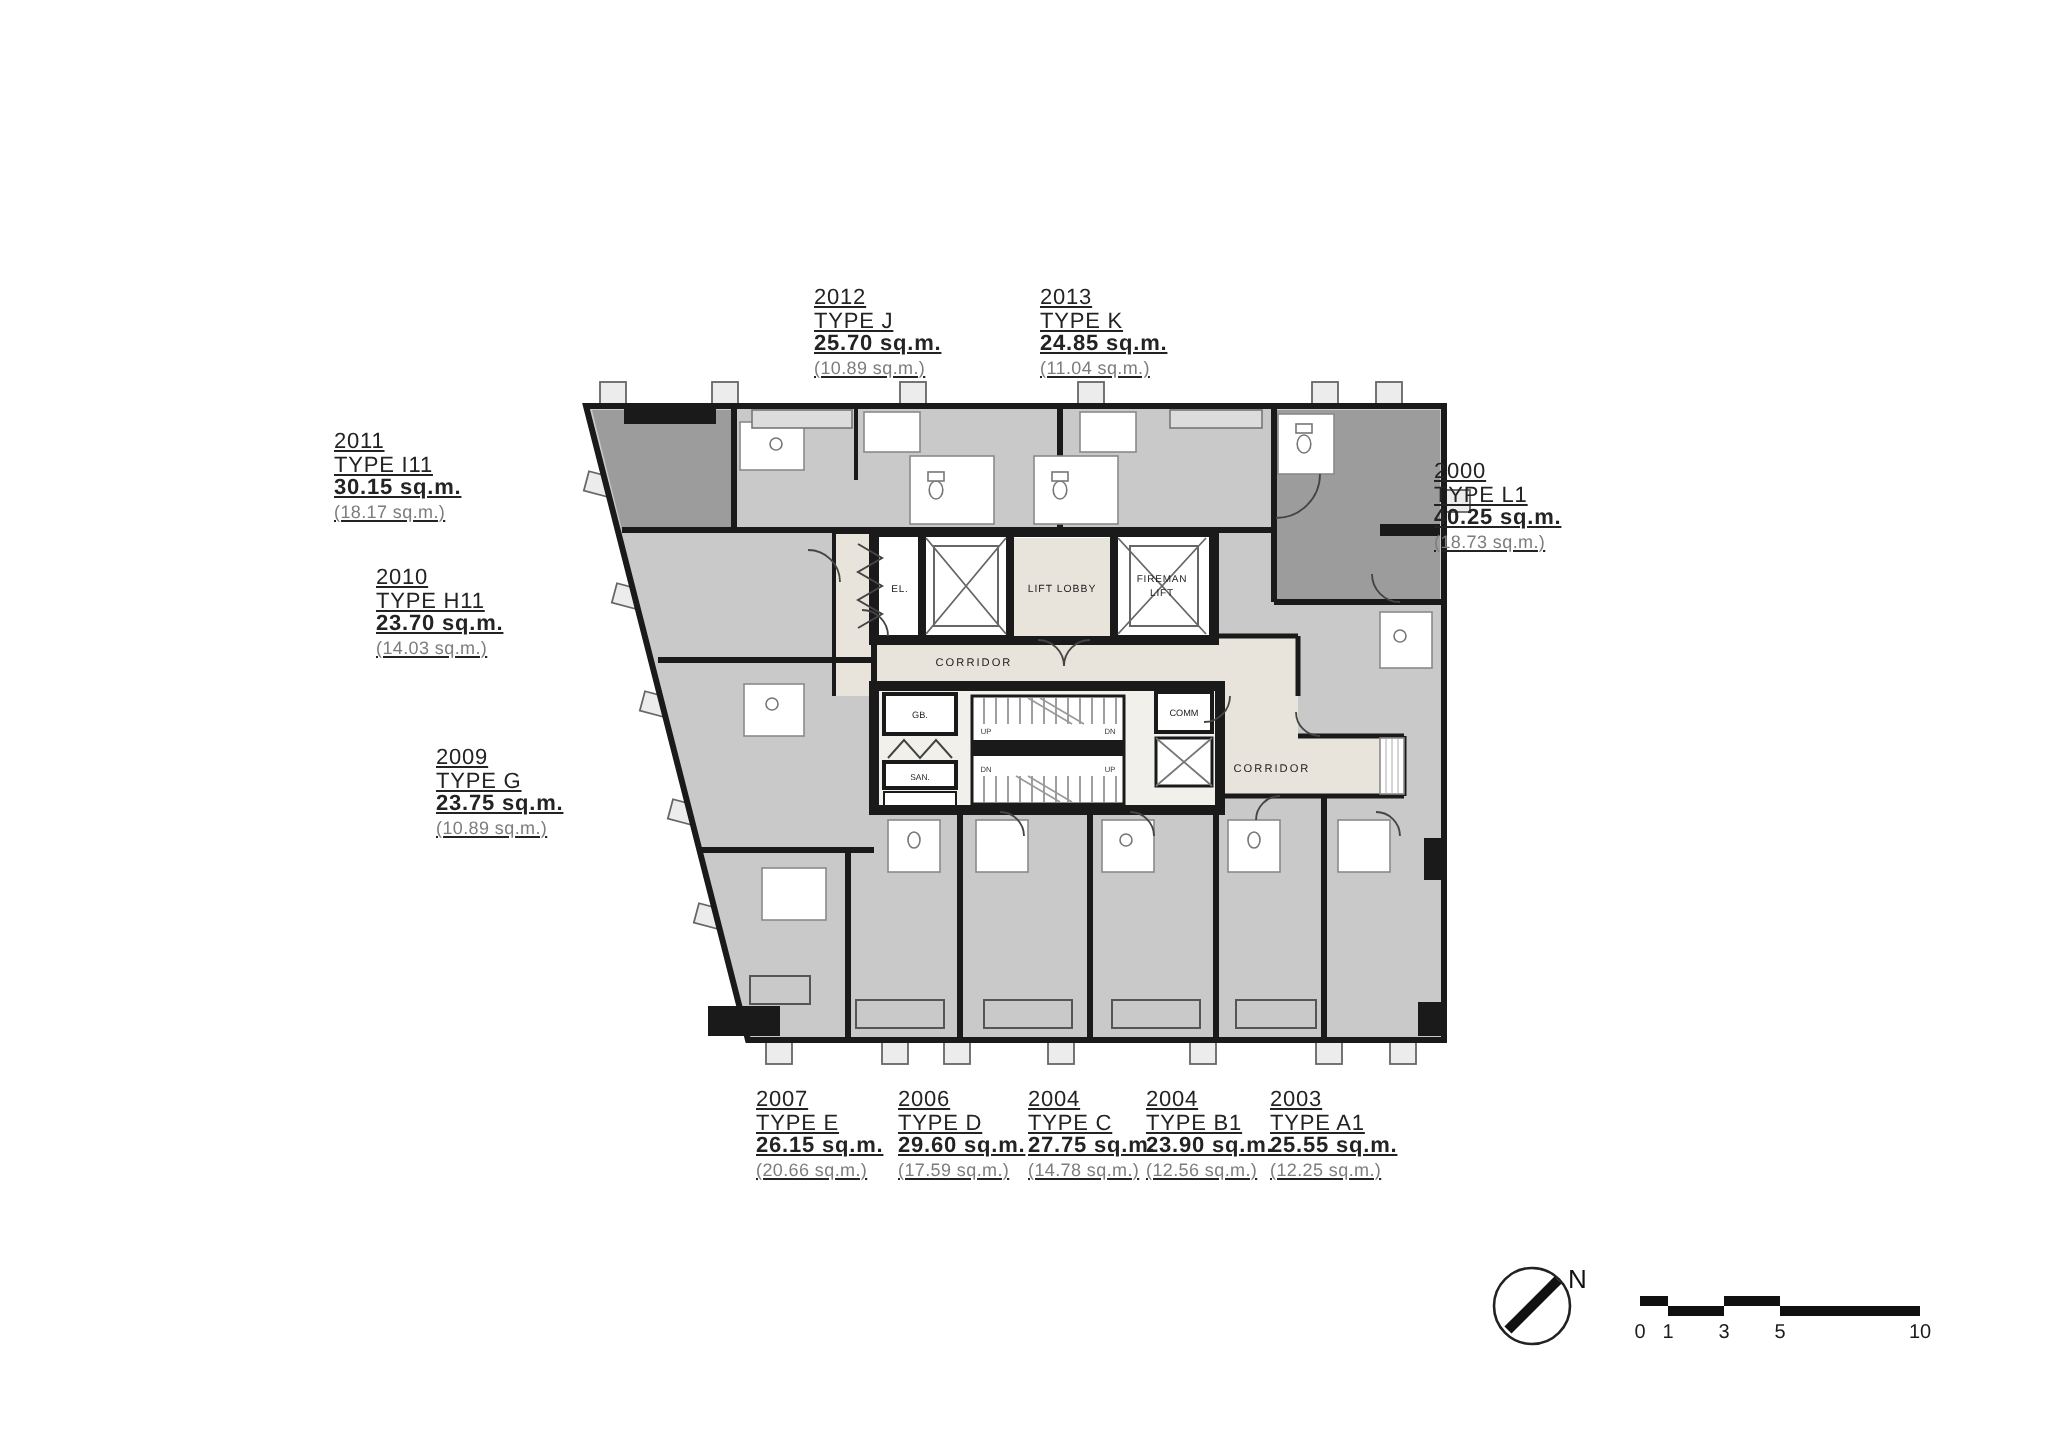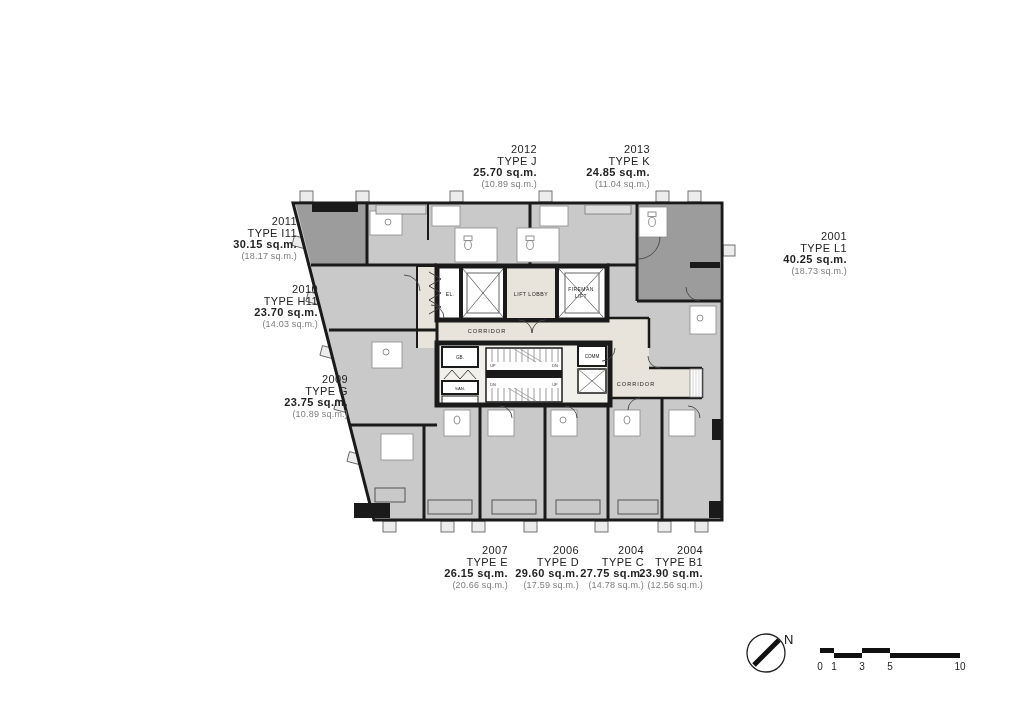--- a/index.html
+++ b/index.html
@@ -1,21 +1,21 @@
 <!DOCTYPE html>
 <html><head>
 <meta charset="utf-8">
 <style>
   html,body{margin:0;padding:0;background:#ffffff;}
   #canvas{position:relative;width:1024px;height:724px;background:#ffffff;overflow:hidden;
           font-family:"Liberation Sans", sans-serif;}
   svg text{font-family:"Liberation Sans", sans-serif;}
 
-  .unit-label{position:absolute;width:130px;text-align:right;color:#232323;
-              font-size:11px;line-height:11.5px;letter-spacing:.4px;}
+  .unit-label{position:absolute;width:130px;text-align:left;color:#232323;
+              font-size:11px;line-height:11.5px;letter-spacing:.4px;text-decoration:underline;}
   .unit-label span{display:block;}
   .u-area{font-weight:600;}
   .u-paren{font-size:9px;color:#7d7d7d;letter-spacing:.2px;margin-top:.5px;}
 
   .u2001{left:717px;top:231px;}
   .u2002{left:719px;top:319px;}
   .u2003{left:635px;top:545px;}
   .u2004{left:573px;top:545px;}
   .u2005{left:514px;top:545px;}
   .u2006{left:449px;top:545px;}
@@ -210,24 +210,30 @@
       <rect x="312" y="204" width="46" height="8"></rect>
       <rect x="354" y="503" width="36" height="15"></rect>
       <rect x="690" y="262" width="30" height="6"></rect>
       <rect x="712" y="419" width="10" height="21"></rect>
       <rect x="709" y="501" width="13" height="17"></rect>
     </g>
   </svg>
 
   
   <div class="unit-label u2001">
-    <span class="u-num">2001</span>
+    <span class="u-num">2000</span>
     <span class="u-type">TYPE L1</span>
     <span class="u-area">40.25 sq.m.</span>
     <span class="u-paren">(18.73 sq.m.)</span>
+  </div>
+  <div class="unit-label u2003">
+    <span class="u-num">2003</span>
+    <span class="u-type">TYPE A1</span>
+    <span class="u-area">25.55 sq.m.</span>
+    <span class="u-paren">(12.25 sq.m.)</span>
   </div>
   <div class="unit-label u2004">
     <span class="u-num">2004</span>
     <span class="u-type">TYPE B1</span>
     <span class="u-area">23.90 sq.m.</span>
     <span class="u-paren">(12.56 sq.m.)</span>
   </div>
   <div class="unit-label u2005">
     <span class="u-num">2004</span>
     <span class="u-type">TYPE C</span>

